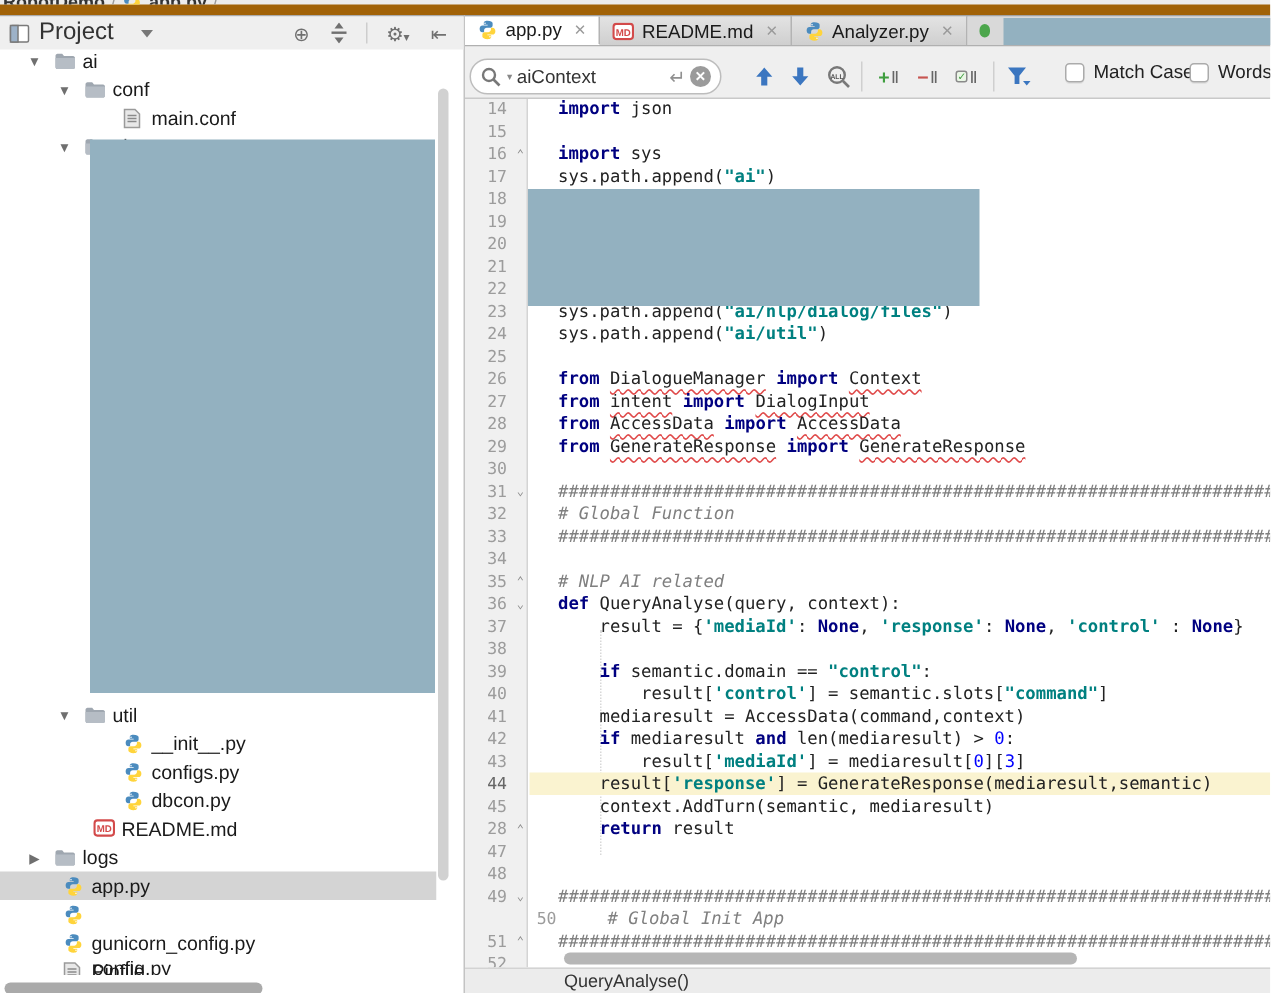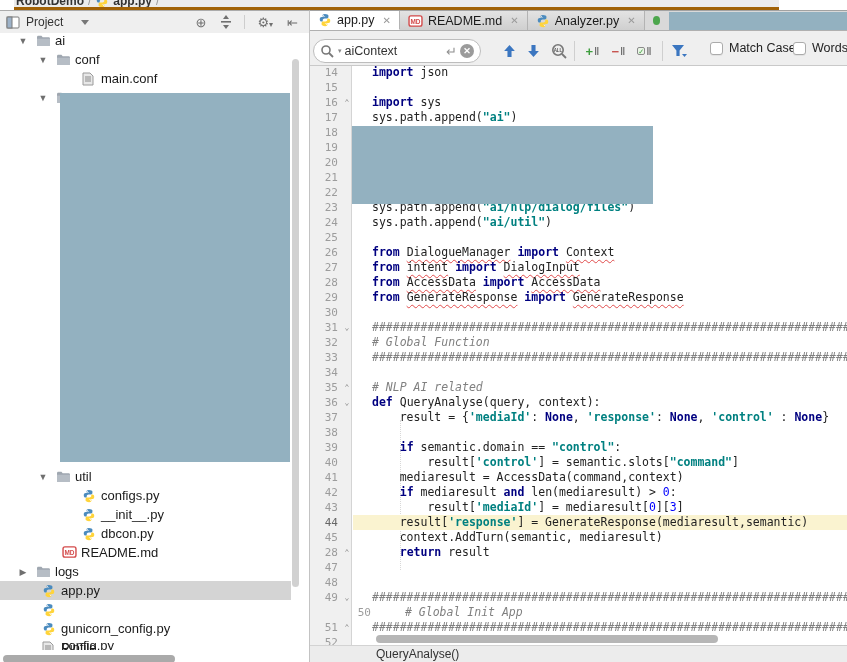--- a/index.html
+++ b/index.html
@@ -1,27 +1,27 @@
 <!DOCTYPE html>
 <html><head>
 <meta charset="utf-8">
 <style>
   * { margin:0; padding:0; box-sizing:border-box; }
   body { font-family:"Liberation Sans", sans-serif; }
   #app { position:relative; width:847px; height:662px; background:#fff; overflow:hidden; font-size:13px; color:#222; }
 
   
-  .topnav { position:absolute; left:14px; top:0; width:765px; height:10px; background:#ececec; border-bottom:3px solid #a16207; overflow:hidden; }
+  .topnav { position:absolute; left:0; top:0; width:847px; height:10px; background:#ececec; border-bottom:7px solid #a16207; overflow:hidden; }
   .topnav-inner { position:absolute; top:-6px; left:2px; display:flex; align-items:center; gap:4px; font-size:12px; font-weight:bold; color:#333; }
   .topnav-sep { color:#999; font-weight:normal; }
 
   
   .project-panel { position:absolute; left:0; top:10px; width:310px; height:652px; background:#fff; border-top:1px solid #ababab; border-right:1px solid #c3c3c3; }
   .panel-header { position:absolute; left:0; top:0; width:100%; height:22px; background:#efefef; display:flex; align-items:center; padding:0 6px; gap:4px; }
-  .panel-title { font-size:12px; color:#333; margin-left:2px; }
+  .panel-title { font-size:16px; color:#333; margin-left:2px; }
   .caret-down { width:0; height:0; border-left:4px solid transparent; border-right:4px solid transparent; border-top:5px solid #777; display:inline-block; margin-left:14px; }
   .panel-header .spacer { flex:1; }
   .hdr-icon { color:#707070; font-size:13px; line-height:1; padding:0 5px; cursor:default; }
   .hdr-sep { width:1px; height:14px; background:#cdcdcd; margin:0 3px; }
 
   .tree { position:absolute; left:0; top:20px; width:291px; bottom:12px; overflow:hidden; }
   .tree-row { position:relative; height:19px; display:flex; align-items:center; font-size:13px; color:#1a1a1a; white-space:nowrap; }
   .tree-row.selected { background:#d4d4d4; }
   .tri { position:absolute; font-size:9px; color:#6f6f6f; width:10px; text-align:center; }
   .t-icon { position:absolute; width:15px; height:14px; }
@@ -180,32 +180,32 @@
         </div>
         <div class="tree-row">
           <span class="t-icon" style="left: 82px;">
             <svg width="14" height="14" viewBox="0 0 16 16">
               <path d="M7.9 1C5.6 1 5.2 2 5.2 2.8V4h2.9v.5H4.2C3 4.5 2 5.3 2 7.1c0 1.8.9 2.7 2.1 2.7h1.3V8.3c0-1.1 1-2 2.1-2h2.8c.9 0 1.6-.8 1.6-1.7V2.8C11.9 1.9 10.3 1 7.9 1z" fill="#4b8bbe"></path>
               <circle cx="6.1" cy="2.8" r=".6" fill="#fff"></circle>
               <path d="M8.1 15c2.3 0 2.7-1 2.7-1.8V12H7.9v-.5h3.9c1.2 0 2.2-.8 2.2-2.6 0-1.8-.9-2.7-2.1-2.7h-1.3v1.5c0 1.1-1 2-2.1 2H5.7c-.9 0-1.6.8-1.6 1.7v1.8C4.1 14.1 5.7 15 8.1 15z" fill="#ffd43b"></path>
               <circle cx="9.9" cy="13.2" r=".6" fill="#fff"></circle>
             </svg>
           </span>
+          <span class="t-label" style="left: 101px;">__init__.py</span>
+        </div>
+        <div class="tree-row">
+          <span class="t-icon" style="left: 82px;">
+            <svg width="14" height="14" viewBox="0 0 16 16">
+              <path d="M7.9 1C5.6 1 5.2 2 5.2 2.8V4h2.9v.5H4.2C3 4.5 2 5.3 2 7.1c0 1.8.9 2.7 2.1 2.7h1.3V8.3c0-1.1 1-2 2.1-2h2.8c.9 0 1.6-.8 1.6-1.7V2.8C11.9 1.9 10.3 1 7.9 1z" fill="#4b8bbe"></path>
+              <circle cx="6.1" cy="2.8" r=".6" fill="#fff"></circle>
+              <path d="M8.1 15c2.3 0 2.7-1 2.7-1.8V12H7.9v-.5h3.9c1.2 0 2.2-.8 2.2-2.6 0-1.8-.9-2.7-2.1-2.7h-1.3v1.5c0 1.1-1 2-2.1 2H5.7c-.9 0-1.6.8-1.6 1.7v1.8C4.1 14.1 5.7 15 8.1 15z" fill="#ffd43b"></path>
+              <circle cx="9.9" cy="13.2" r=".6" fill="#fff"></circle>
+            </svg>
+          </span>
           <span class="t-label" style="left: 101px;">configs.py</span>
-        </div>
-        <div class="tree-row">
-          <span class="t-icon" style="left: 82px;">
-            <svg width="14" height="14" viewBox="0 0 16 16">
-              <path d="M7.9 1C5.6 1 5.2 2 5.2 2.8V4h2.9v.5H4.2C3 4.5 2 5.3 2 7.1c0 1.8.9 2.7 2.1 2.7h1.3V8.3c0-1.1 1-2 2.1-2h2.8c.9 0 1.6-.8 1.6-1.7V2.8C11.9 1.9 10.3 1 7.9 1z" fill="#4b8bbe"></path>
-              <circle cx="6.1" cy="2.8" r=".6" fill="#fff"></circle>
-              <path d="M8.1 15c2.3 0 2.7-1 2.7-1.8V12H7.9v-.5h3.9c1.2 0 2.2-.8 2.2-2.6 0-1.8-.9-2.7-2.1-2.7h-1.3v1.5c0 1.1-1 2-2.1 2H5.7c-.9 0-1.6.8-1.6 1.7v1.8C4.1 14.1 5.7 15 8.1 15z" fill="#ffd43b"></path>
-              <circle cx="9.9" cy="13.2" r=".6" fill="#fff"></circle>
-            </svg>
-          </span>
-          <span class="t-label" style="left: 101px;">__init__.py</span>
         </div>
         <div class="tree-row">
           <span class="t-icon" style="left: 82px;">
             <svg width="14" height="14" viewBox="0 0 16 16">
               <path d="M7.9 1C5.6 1 5.2 2 5.2 2.8V4h2.9v.5H4.2C3 4.5 2 5.3 2 7.1c0 1.8.9 2.7 2.1 2.7h1.3V8.3c0-1.1 1-2 2.1-2h2.8c.9 0 1.6-.8 1.6-1.7V2.8C11.9 1.9 10.3 1 7.9 1z" fill="#4b8bbe"></path>
               <circle cx="6.1" cy="2.8" r=".6" fill="#fff"></circle>
               <path d="M8.1 15c2.3 0 2.7-1 2.7-1.8V12H7.9v-.5h3.9c1.2 0 2.2-.8 2.2-2.6 0-1.8-.9-2.7-2.1-2.7h-1.3v1.5c0 1.1-1 2-2.1 2H5.7c-.9 0-1.6.8-1.6 1.7v1.8C4.1 14.1 5.7 15 8.1 15z" fill="#ffd43b"></path>
               <circle cx="9.9" cy="13.2" r=".6" fill="#fff"></circle>
             </svg>
           </span>

